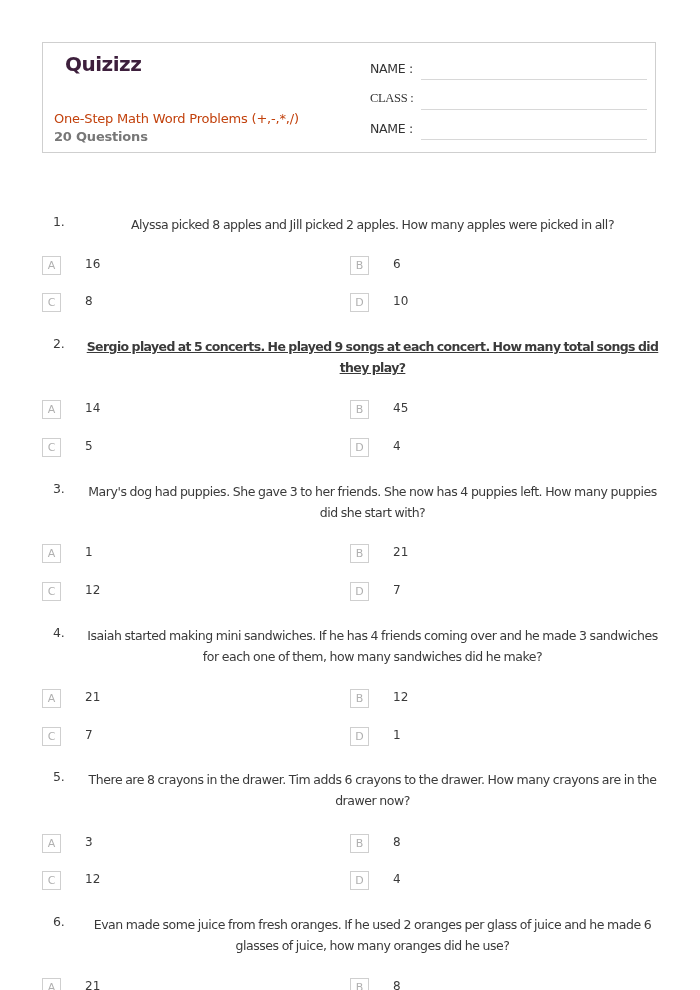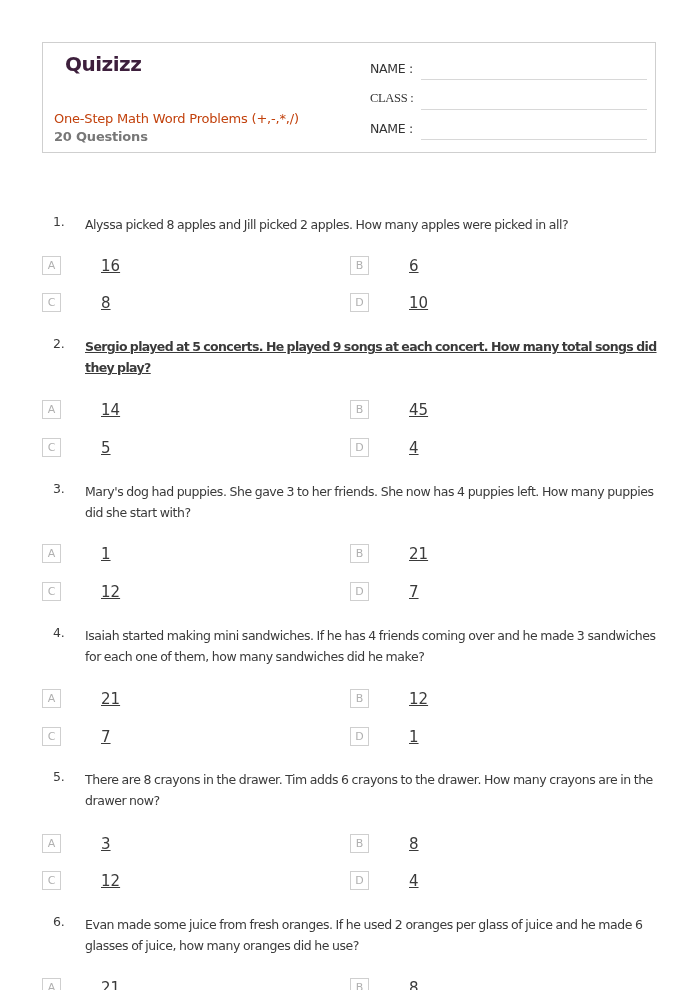--- a/index.html
+++ b/index.html
@@ -81,20 +81,21 @@
     .q-text {
       position: absolute;
       left: 85px;
       top: 0;
       width: 575px;
       font-size: 12.5px;
       line-height: 21px;
       color: #3a3a3a;
       letter-spacing: -0.45px;
       word-spacing: -0.5px;
+      text-align: center;
     }
     .q-text.bold {
       font-weight: bold;
       letter-spacing: -0.6px;
       word-spacing: -0.8px;
       text-decoration: underline;
     }
     .option {
       position: absolute;
     }
@@ -106,26 +107,25 @@
       height: 19px;
       border: 1px solid #cfcfcf;
       box-sizing: border-box;
       text-align: center;
       line-height: 18px;
       font-size: 11px;
       color: #b0b0b0;
     }
     .opt-text {
       position: absolute;
-      left: 59px;
+      left: 43px;
       top: 1px;
-      font-size: 15px;
+      font-size: 12px;
       color: #3a3a3a;
       white-space: nowrap;
-      text-decoration: underline;
     }
   </style>
 </head>
 <body>
 
 <div class="header-box">
   <div class="logo">Quizizz</div>
   <div class="ws-title">One-Step Math Word Problems (+,-,*,/)</div>
   <div class="ws-sub">20 Questions</div>
 

